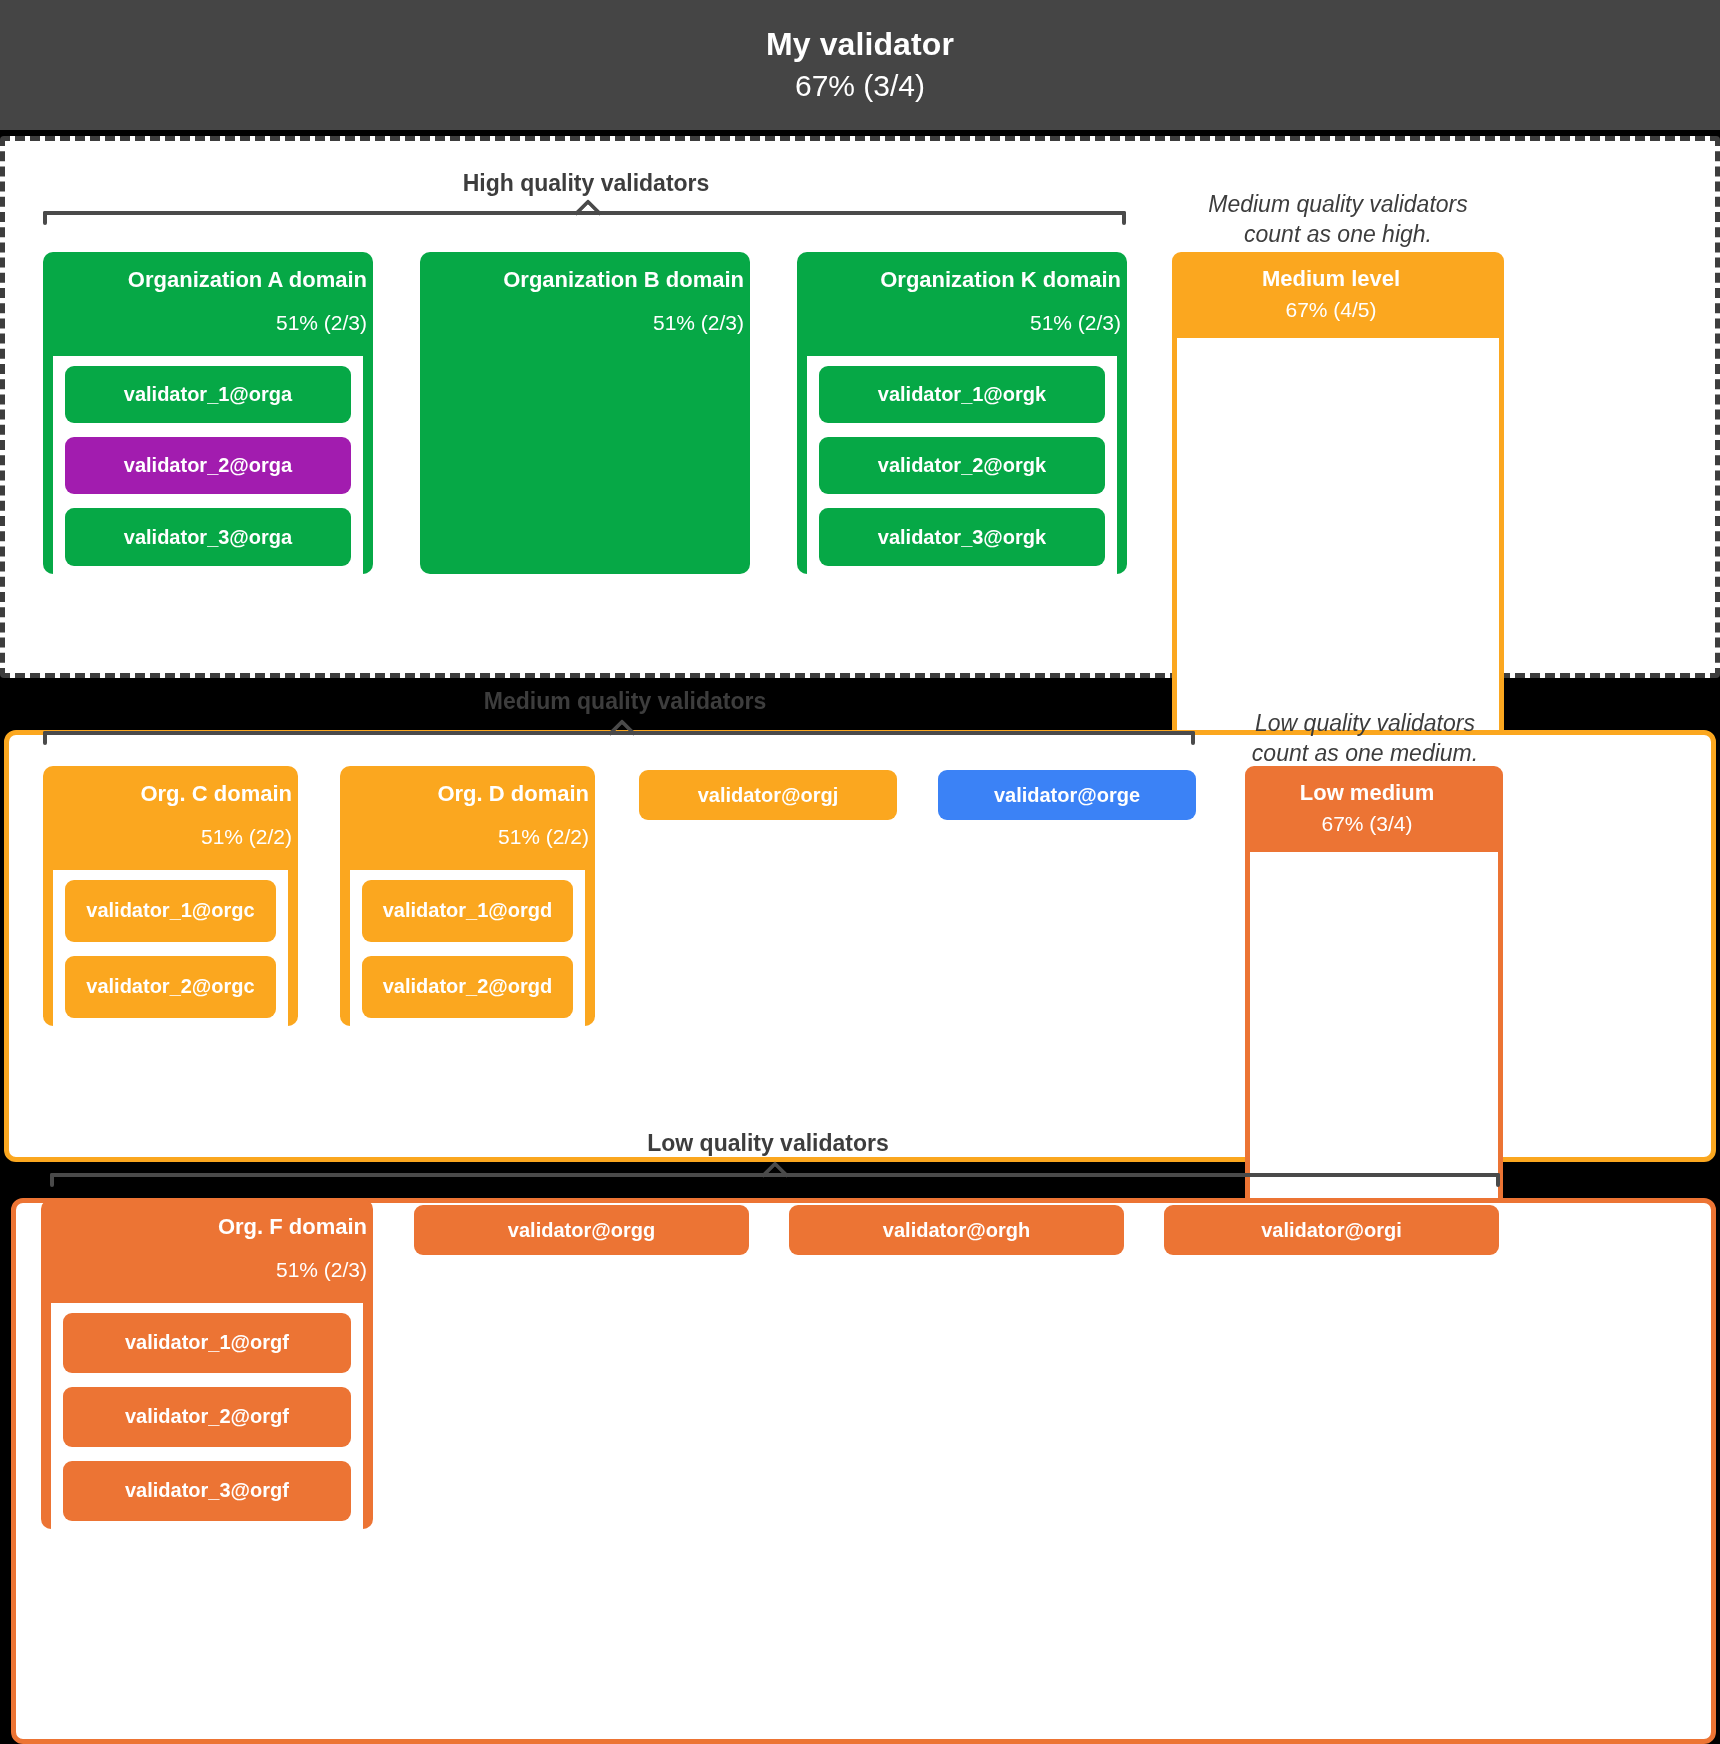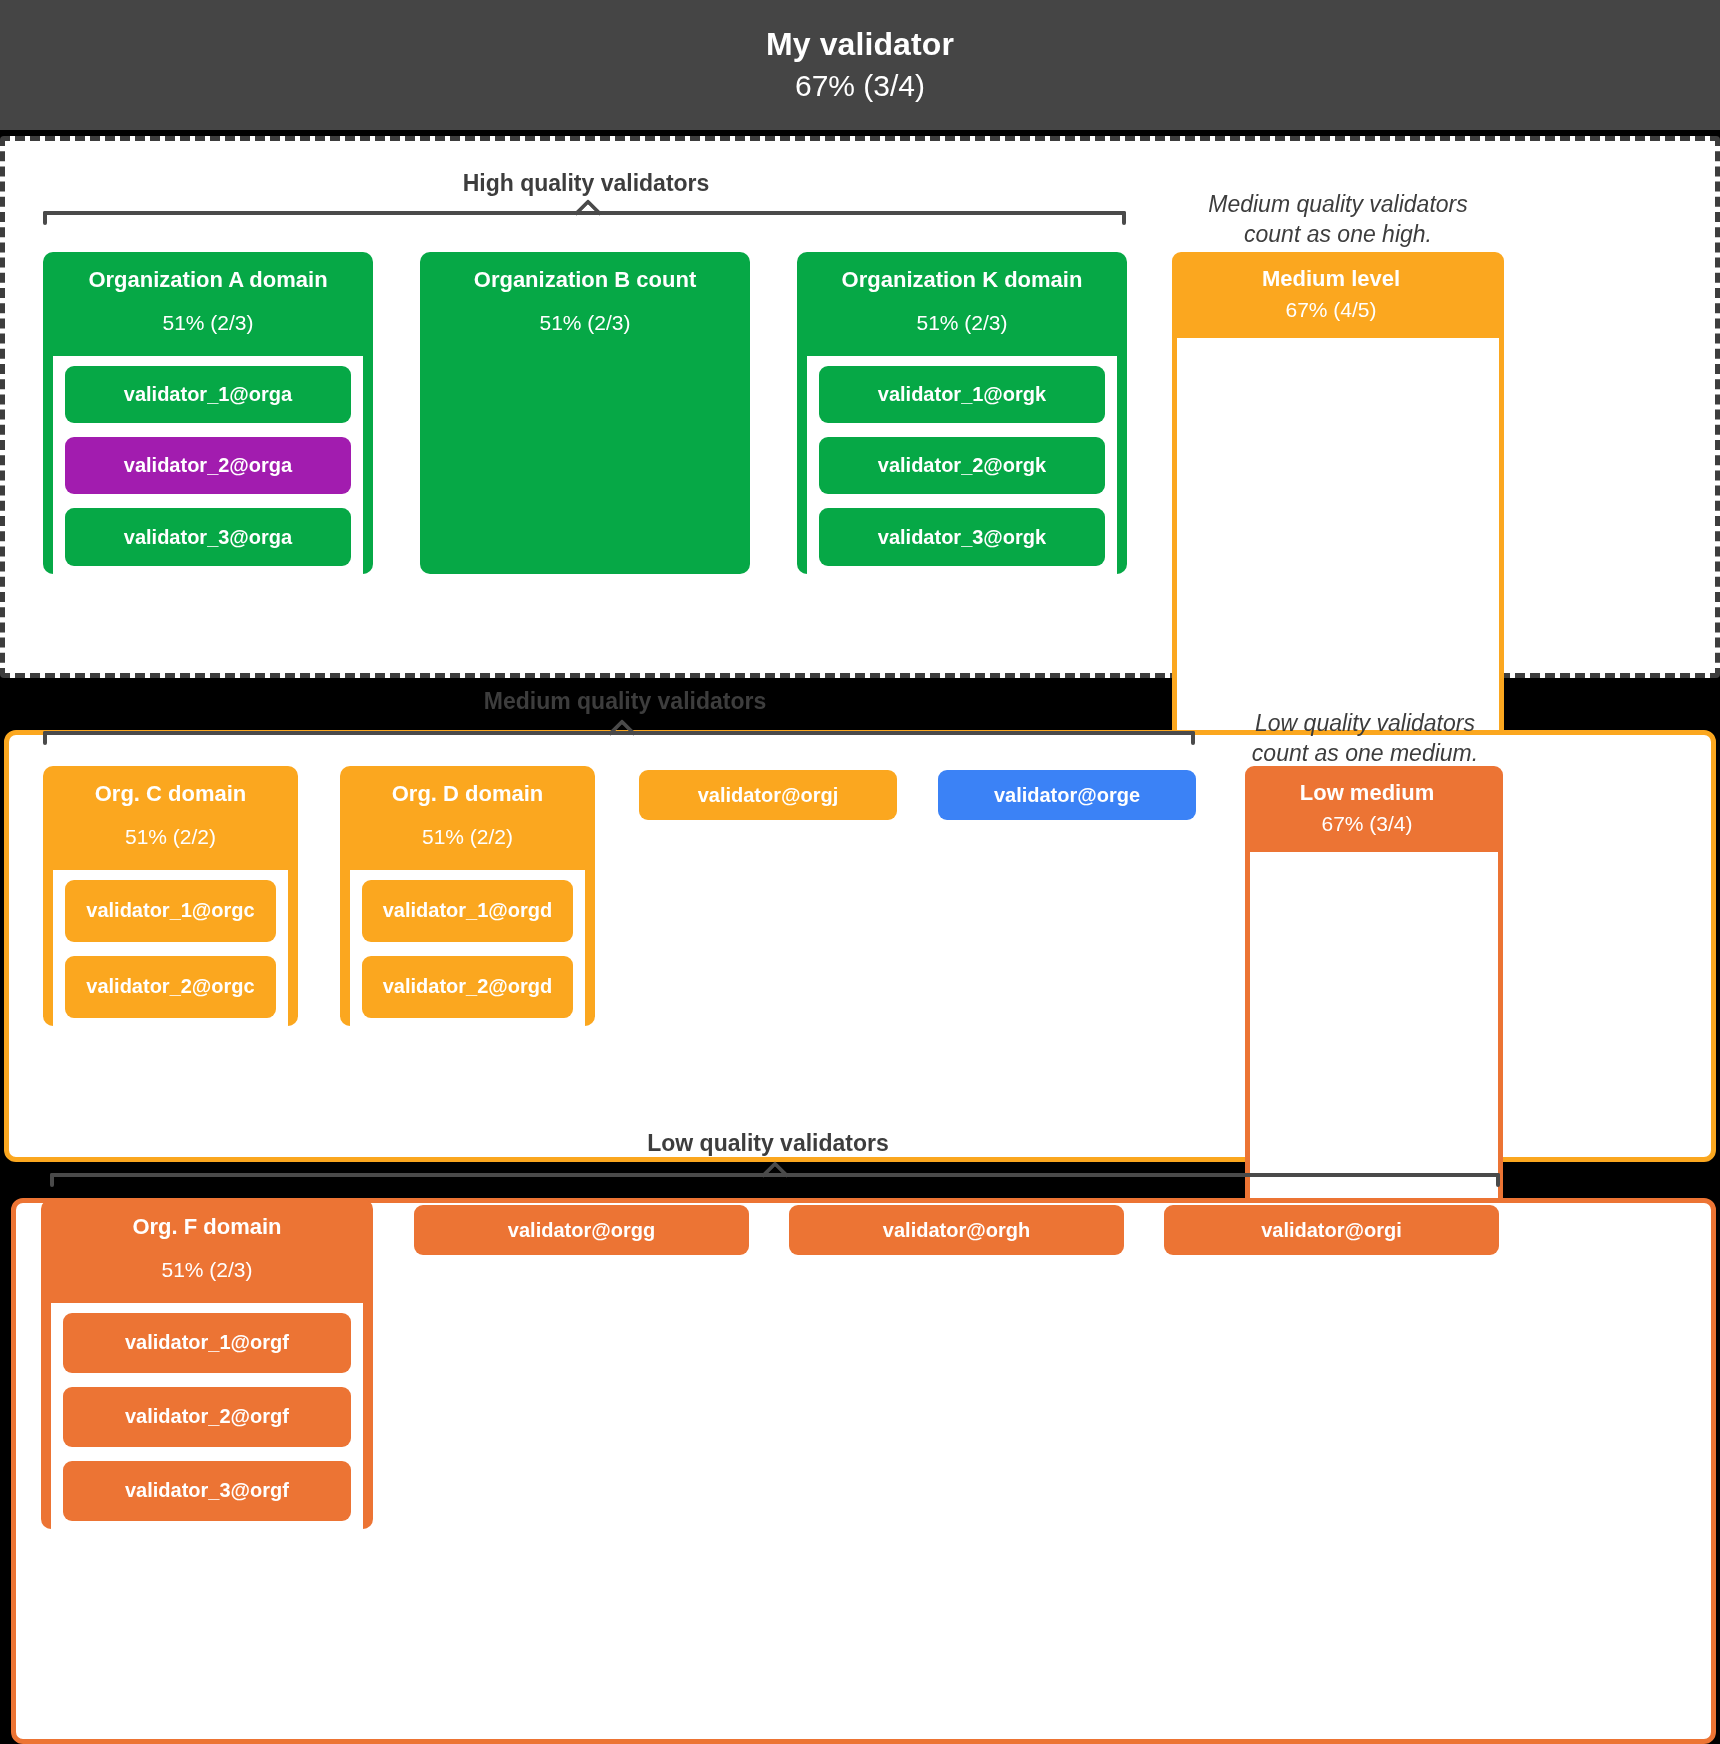--- a/index.html
+++ b/index.html
@@ -45,21 +45,21 @@
   .bracket .peak{
     position:absolute;top:3px;width:16px;height:16px;margin-left:-8px;
     background:transparent;
     border-left:4px solid #4a4a4a;border-top:4px solid #4a4a4a;
     transform:rotate(45deg);border-radius:2px;
   }
 
   
   .org{position:absolute;border-radius:10px;box-sizing:border-box;overflow:hidden;}
   .org-head{
-    text-align:center;color:#fff;padding:14px 6px 16px 6px;box-sizing:border-box;
+    text-align:right;color:#fff;padding:14px 6px 16px 6px;box-sizing:border-box;
   }
   .org-head .o-name{font-size:22px;font-weight:bold;line-height:1.25;}
   .org-head .o-pct{font-size:21px;font-weight:400;line-height:1.3;margin-top:15px;}
   .org-body{
     background:#fff;box-sizing:border-box;padding:10px 12px 12px 12px;
     display:flex;flex-direction:column;gap:14px;align-items:center;
     border-style:solid;border-width:0 4px 4px 4px;
   }
   .org-body.inset{margin:0 6px 6px 6px;border-width:4px;}
 
@@ -114,21 +114,21 @@
     </div>
     <div class="org-body inset" style="border-color:#06A846;height:230px;">
       <div class="chip chip-in" style="background:#06A846;">validator_1@orga</div>
       <div class="chip chip-in" style="background:#a21caf;">validator_2@orga</div>
       <div class="chip chip-in" style="background:#06A846;">validator_3@orga</div>
     </div>
   </div>
 
   <div class="org" style="left:420px;top:252px;width:330px;height:322px;background:#06A846;">
     <div class="org-head">
-      <div class="o-name">Organization B count</div>
+      <div class="o-name">Organization B domain</div>
       <div class="o-pct">51% (2/3)</div>
     </div>
   </div>
 
   <div class="org" style="left:797px;top:252px;width:330px;height:322px;background:#06A846;">
     <div class="org-head">
       <div class="o-name">Organization K domain</div>
       <div class="o-pct">51% (2/3)</div>
     </div>
     <div class="org-body inset" style="border-color:#06A846;height:230px;">

